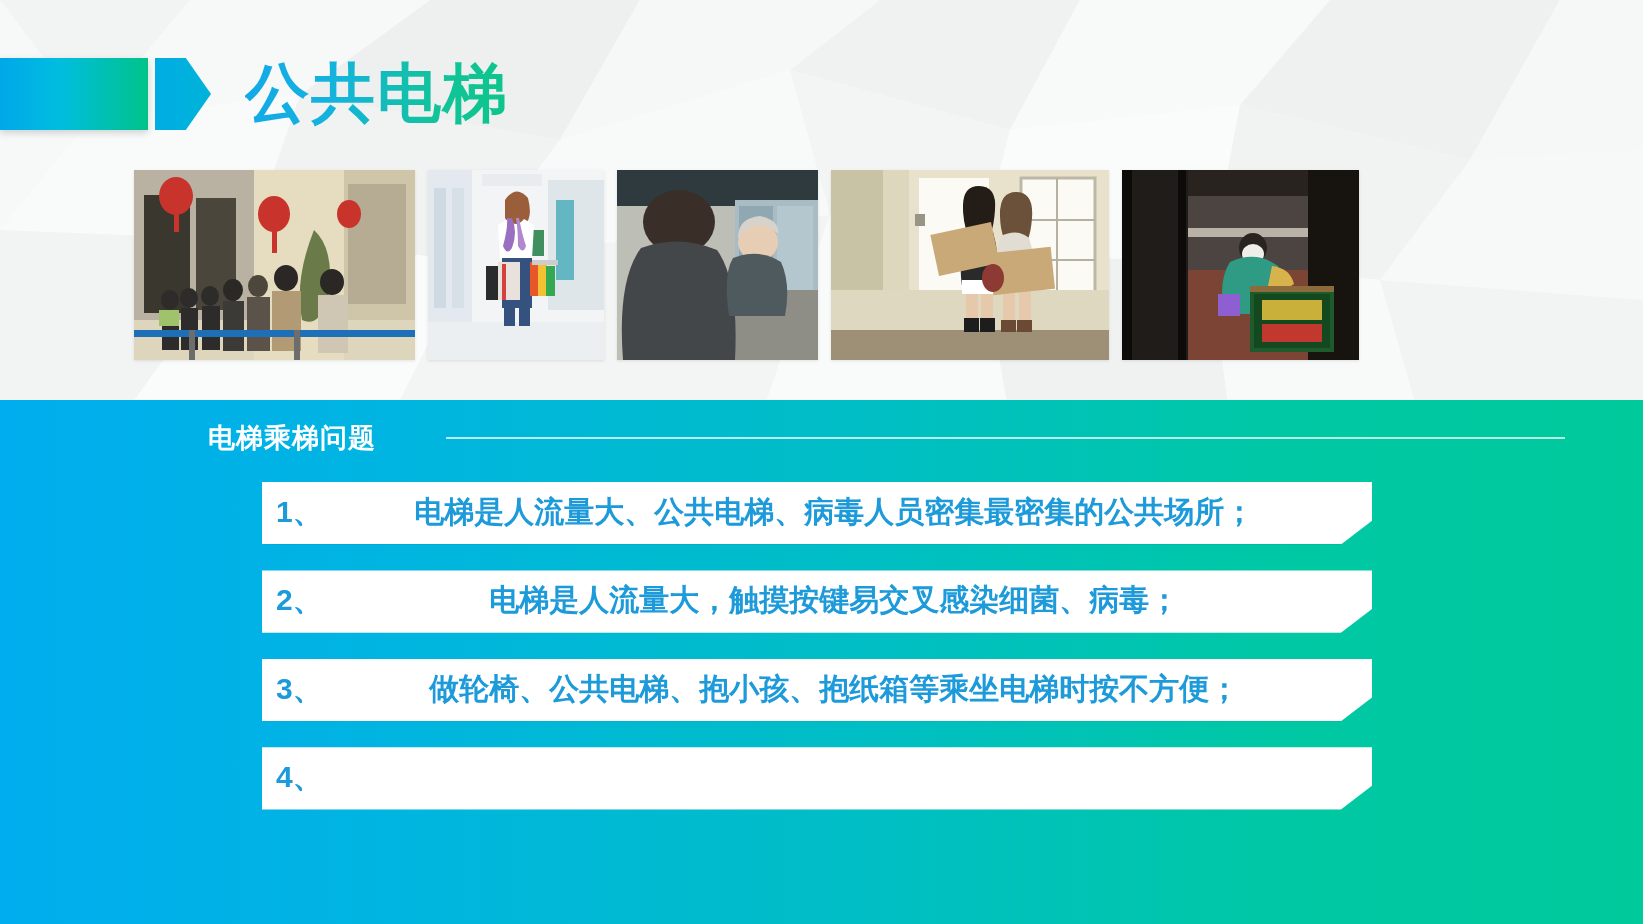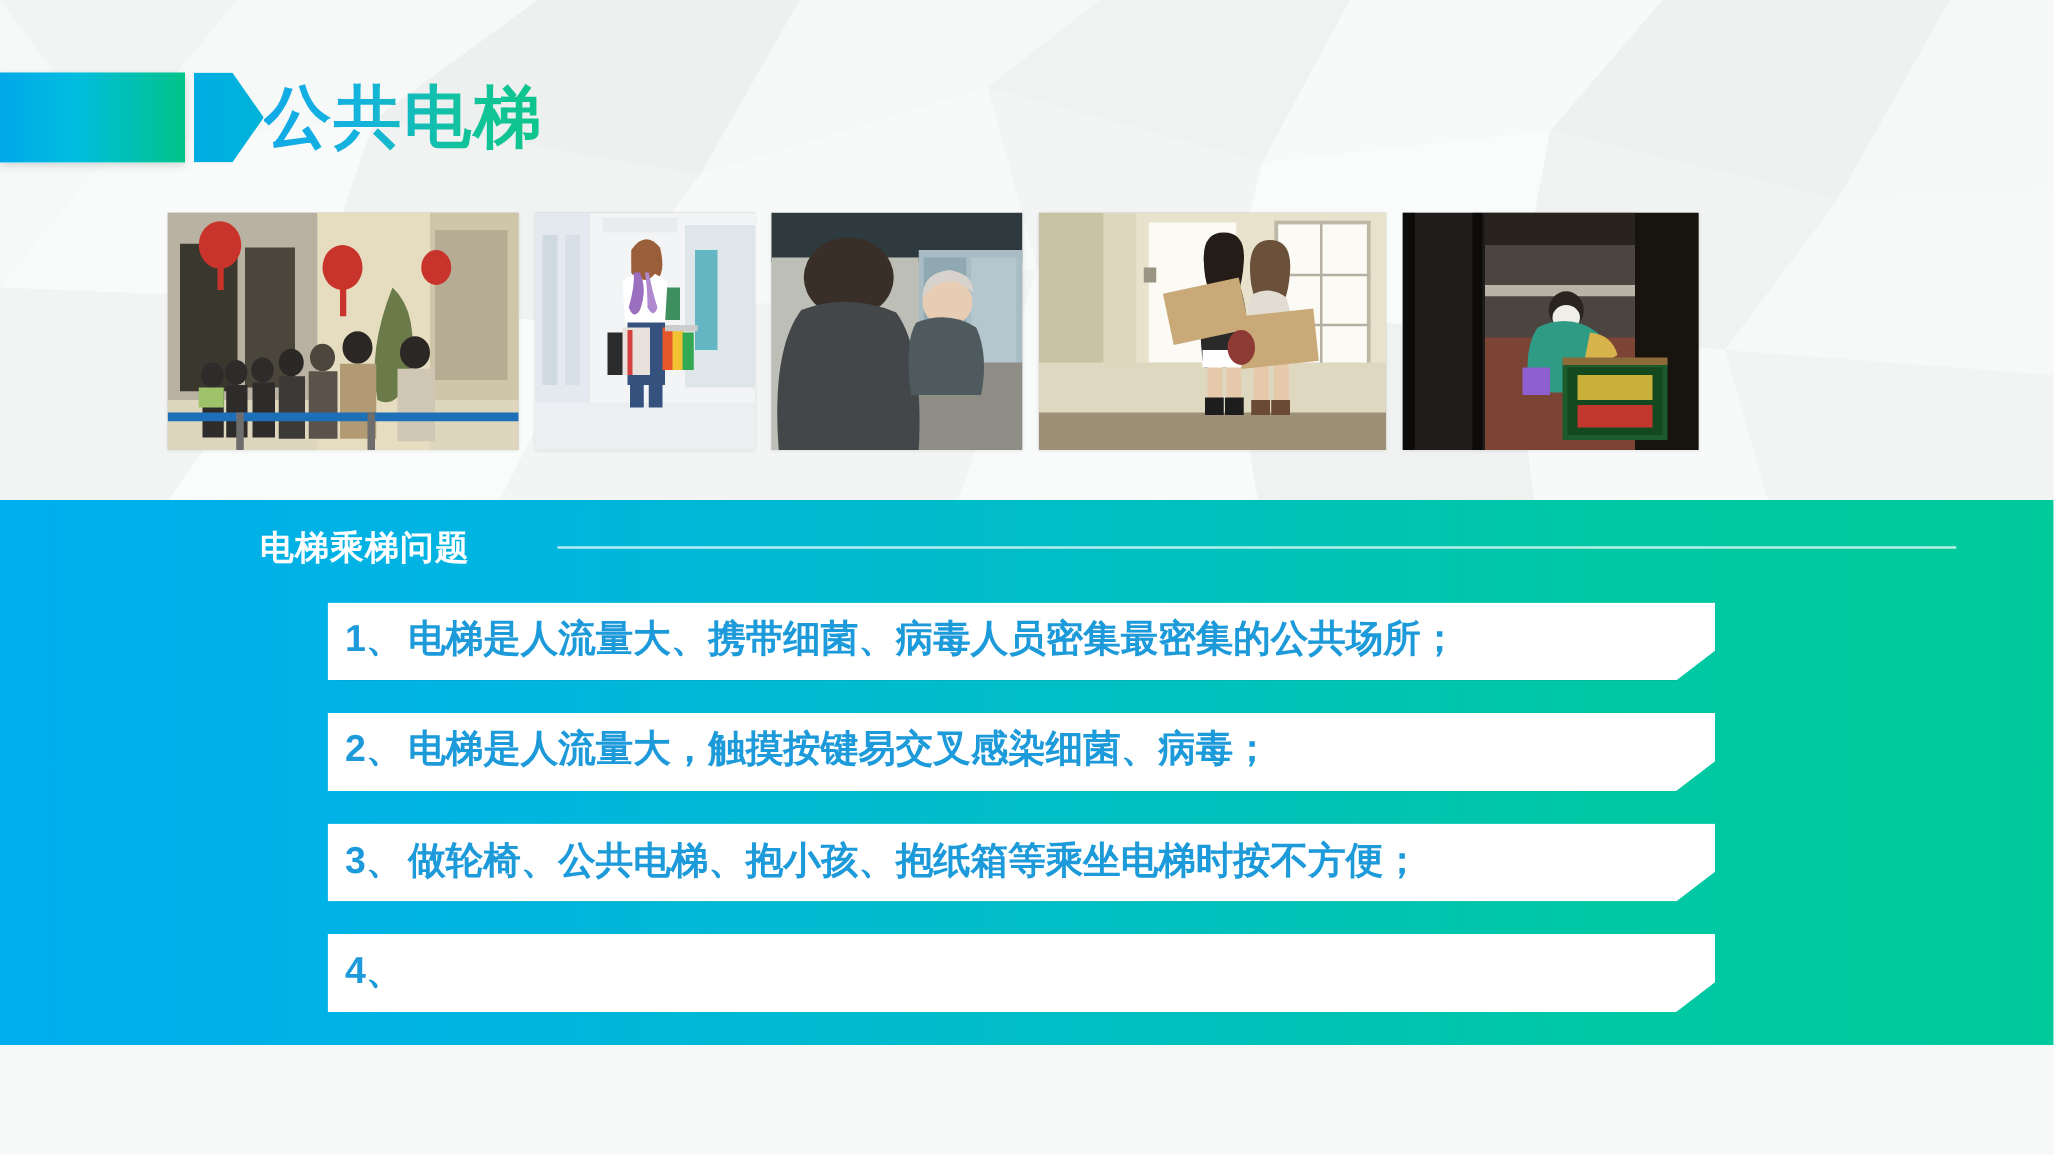--- a/index.html
+++ b/index.html
@@ -55,21 +55,22 @@
   }
   .arrow-gap { width: 7px; height: 72px; }
   .arrow-head {
     width: 56px;
     height: 72px;
     background: linear-gradient(90deg, #00ade4 0%, #00b3d8 100%);
     clip-path: polygon(0 0, 55% 0, 100% 50%, 55% 100%, 0 100%);
     filter: drop-shadow(0 3px 6px rgba(0,0,0,0.18));
   }
   .title-text {
-    font-size: 54px;
+    margin-left: 34px;
+    font-size: 64px;
     font-weight: bold;
     letter-spacing: 2px;
     background: linear-gradient(90deg, #12a9e8 0%, #14b4dc 35%, #12c39a 72%, #0dc58c 100%);
     -webkit-background-clip: text;
     background-clip: text;
     color: transparent;
     -webkit-text-fill-color: transparent;
     line-height: 1.05;
     white-space: nowrap;
   }
@@ -96,22 +97,23 @@
   .p4 { width: 278px; }
   .p5 { width: 237px; }
   .photo svg { display:block; width:100%; height:100%; }
 
   
   .bottom-panel {
     position: absolute;
     left: 0;
     top: 400px;
     width: 1643px;
-    height: 436px;
+    height: 524px;
     background: linear-gradient(90deg, #00adee 0%, #00b4e2 22%, #00bfc2 55%, #00c8a4 78%, #00c99c 100%);
+    text-align: center;
   }
 
   .subtitle-row {
     position: absolute;
     left: 208px;
     top: 20px;
     right: 60px;
     display: flex;
     align-items: center;
   }
@@ -363,21 +365,21 @@
     <div class="subtitle-row">
       <div class="subtitle-text">电梯乘梯问题</div>
       <div class="subtitle-rule"></div>
     </div>
 
     <div class="bars">
 
       <div class="bar">
         <div class="bar-inner">
           <span class="bar-num">1、</span>
-          <span class="bar-text">电梯是人流量大、携带细菌、病毒人员密集最密集的公共场所；</span>
+          <span class="bar-text">电梯是人流量大、公共电梯、病毒人员密集最密集的公共场所；</span>
         </div>
       </div>
 
       <div class="bar">
         <div class="bar-inner">
           <span class="bar-num">2、</span>
           <span class="bar-text">电梯是人流量大，触摸按键易交叉感染细菌、病毒；</span>
         </div>
       </div>
 

